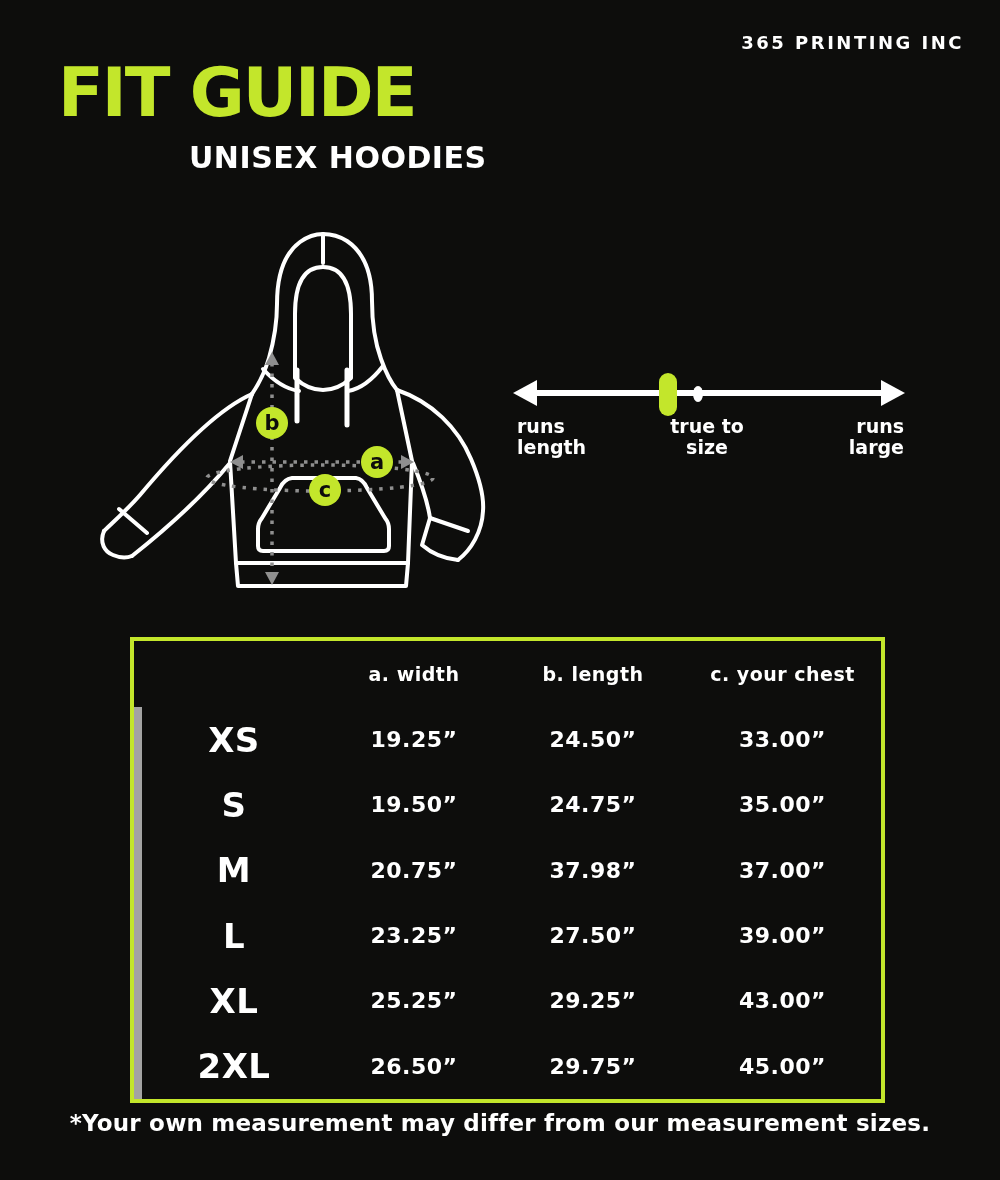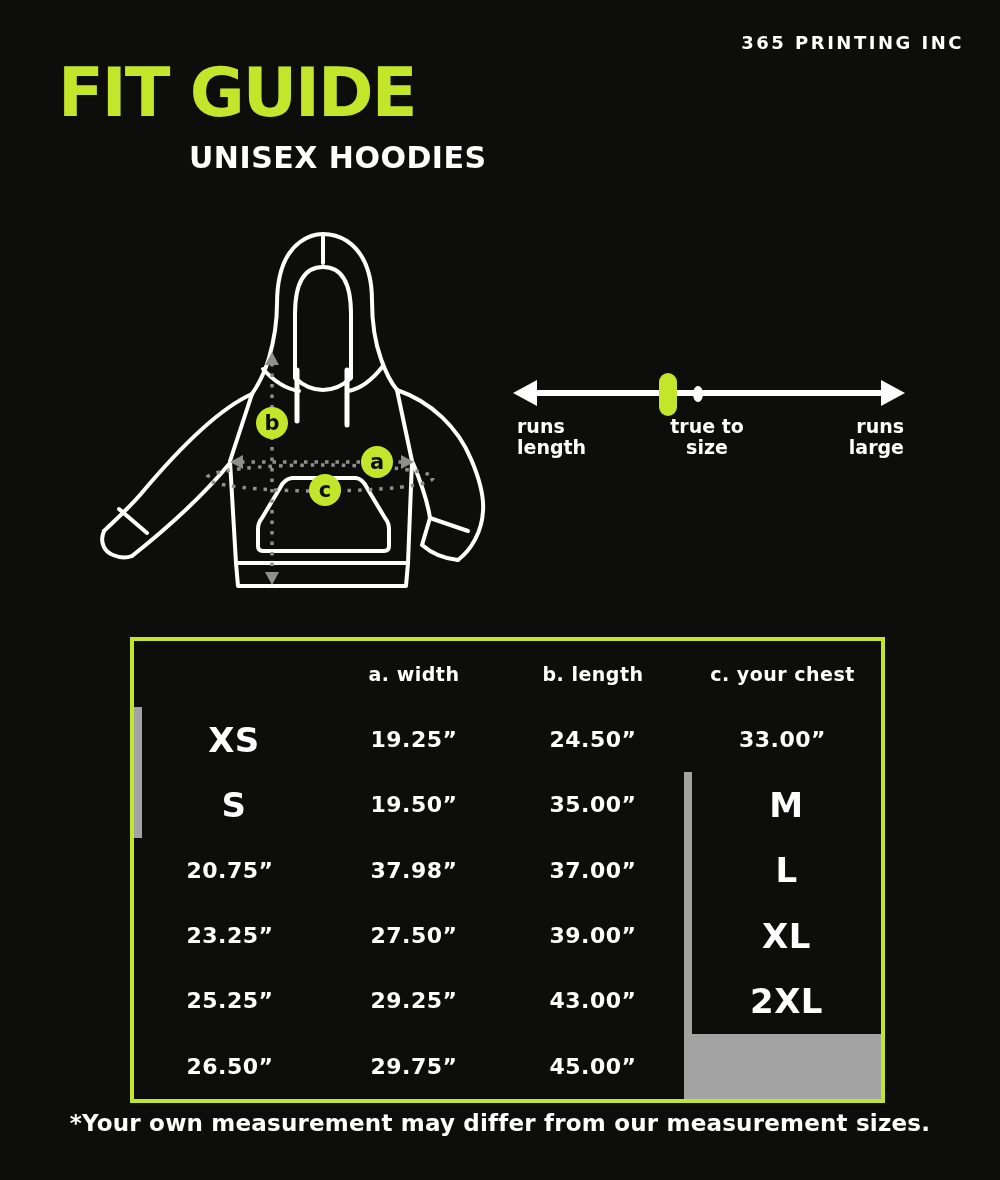--- a/index.html
+++ b/index.html
@@ -152,20 +152,21 @@
     <div class="cell th">b. length</div>
     <div class="cell th">c. your chest</div>
 
     <div class="cell size">XS</div>
     <div class="cell val">19.25”</div>
     <div class="cell val">24.50”</div>
     <div class="cell val">33.00”</div>
 
     <div class="cell size">S</div>
     <div class="cell val">19.50”</div>
+    <div class="cell val">24.75”</div>
     <div class="cell val">35.00”</div>
 
     <div class="cell size">M</div>
     <div class="cell val">20.75”</div>
     <div class="cell val">37.98”</div>
     <div class="cell val">37.00”</div>
 
     <div class="cell size">L</div>
     <div class="cell val">23.25”</div>
     <div class="cell val">27.50”</div>

